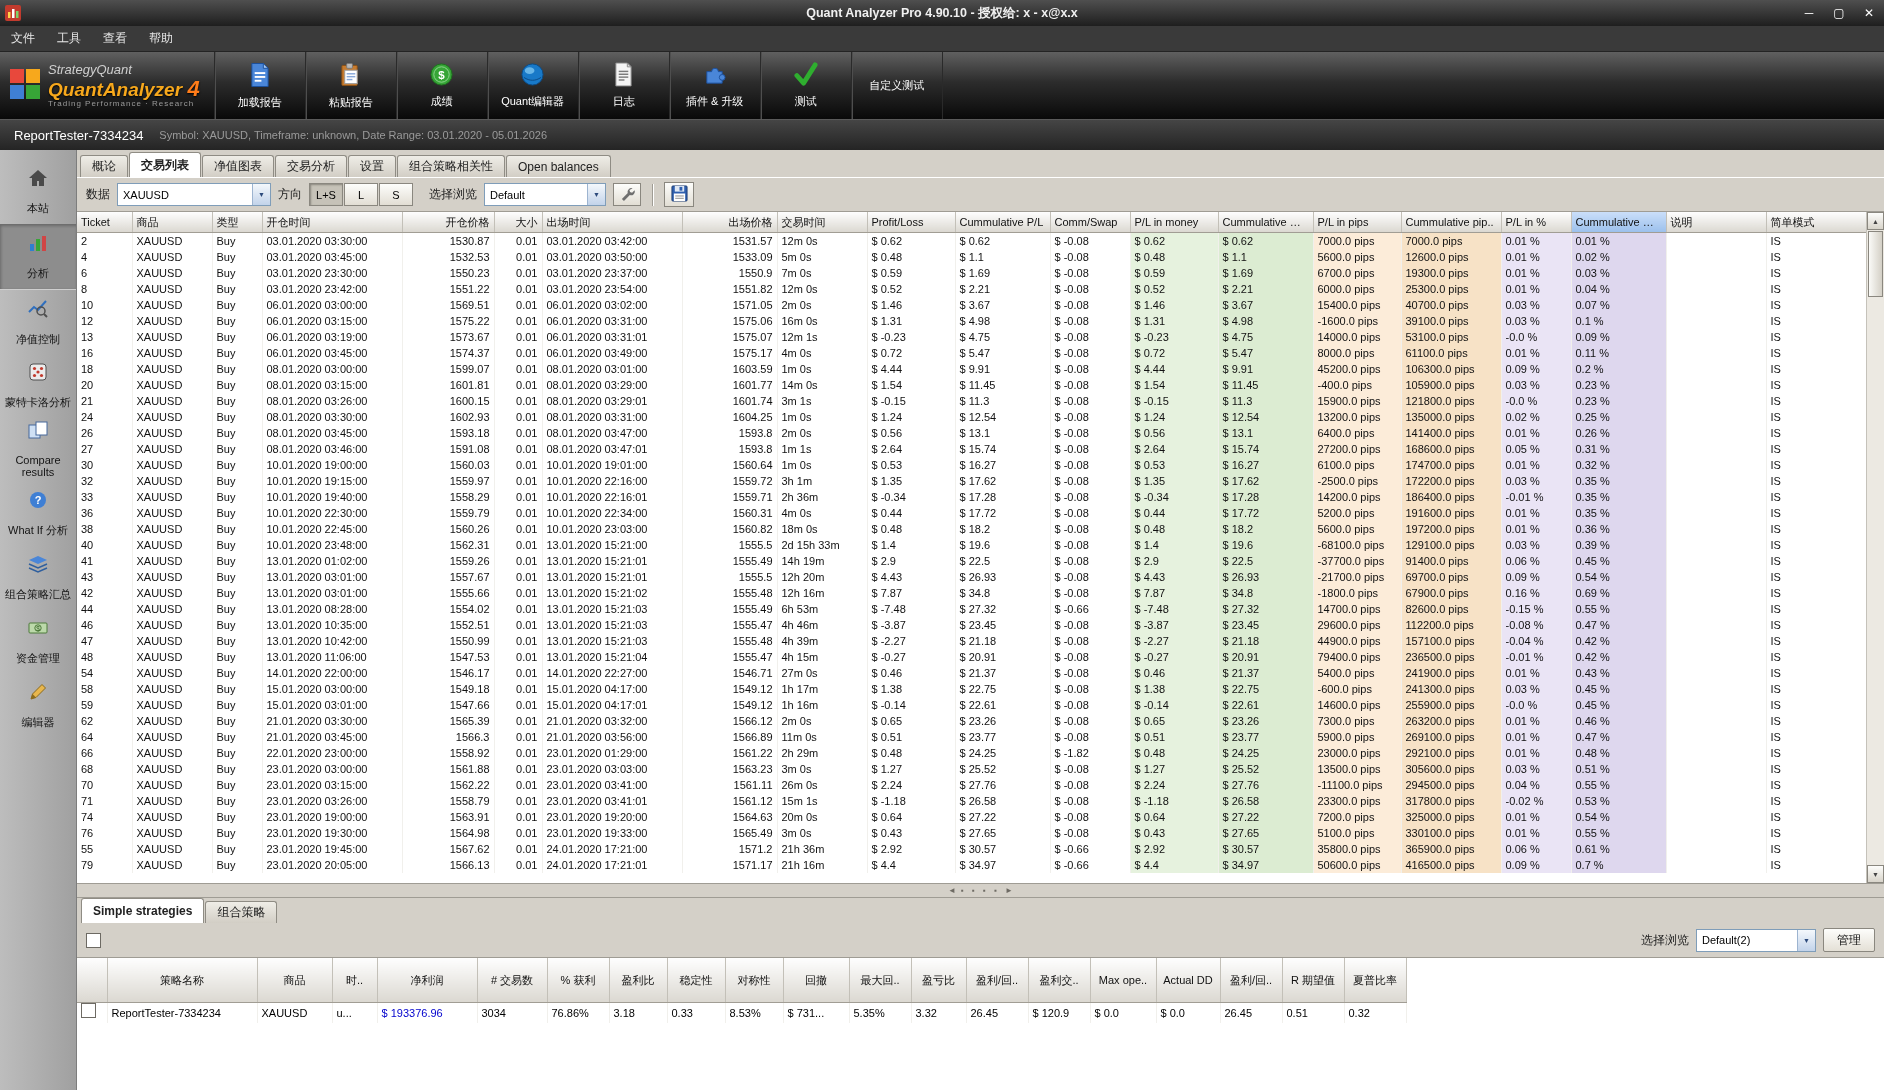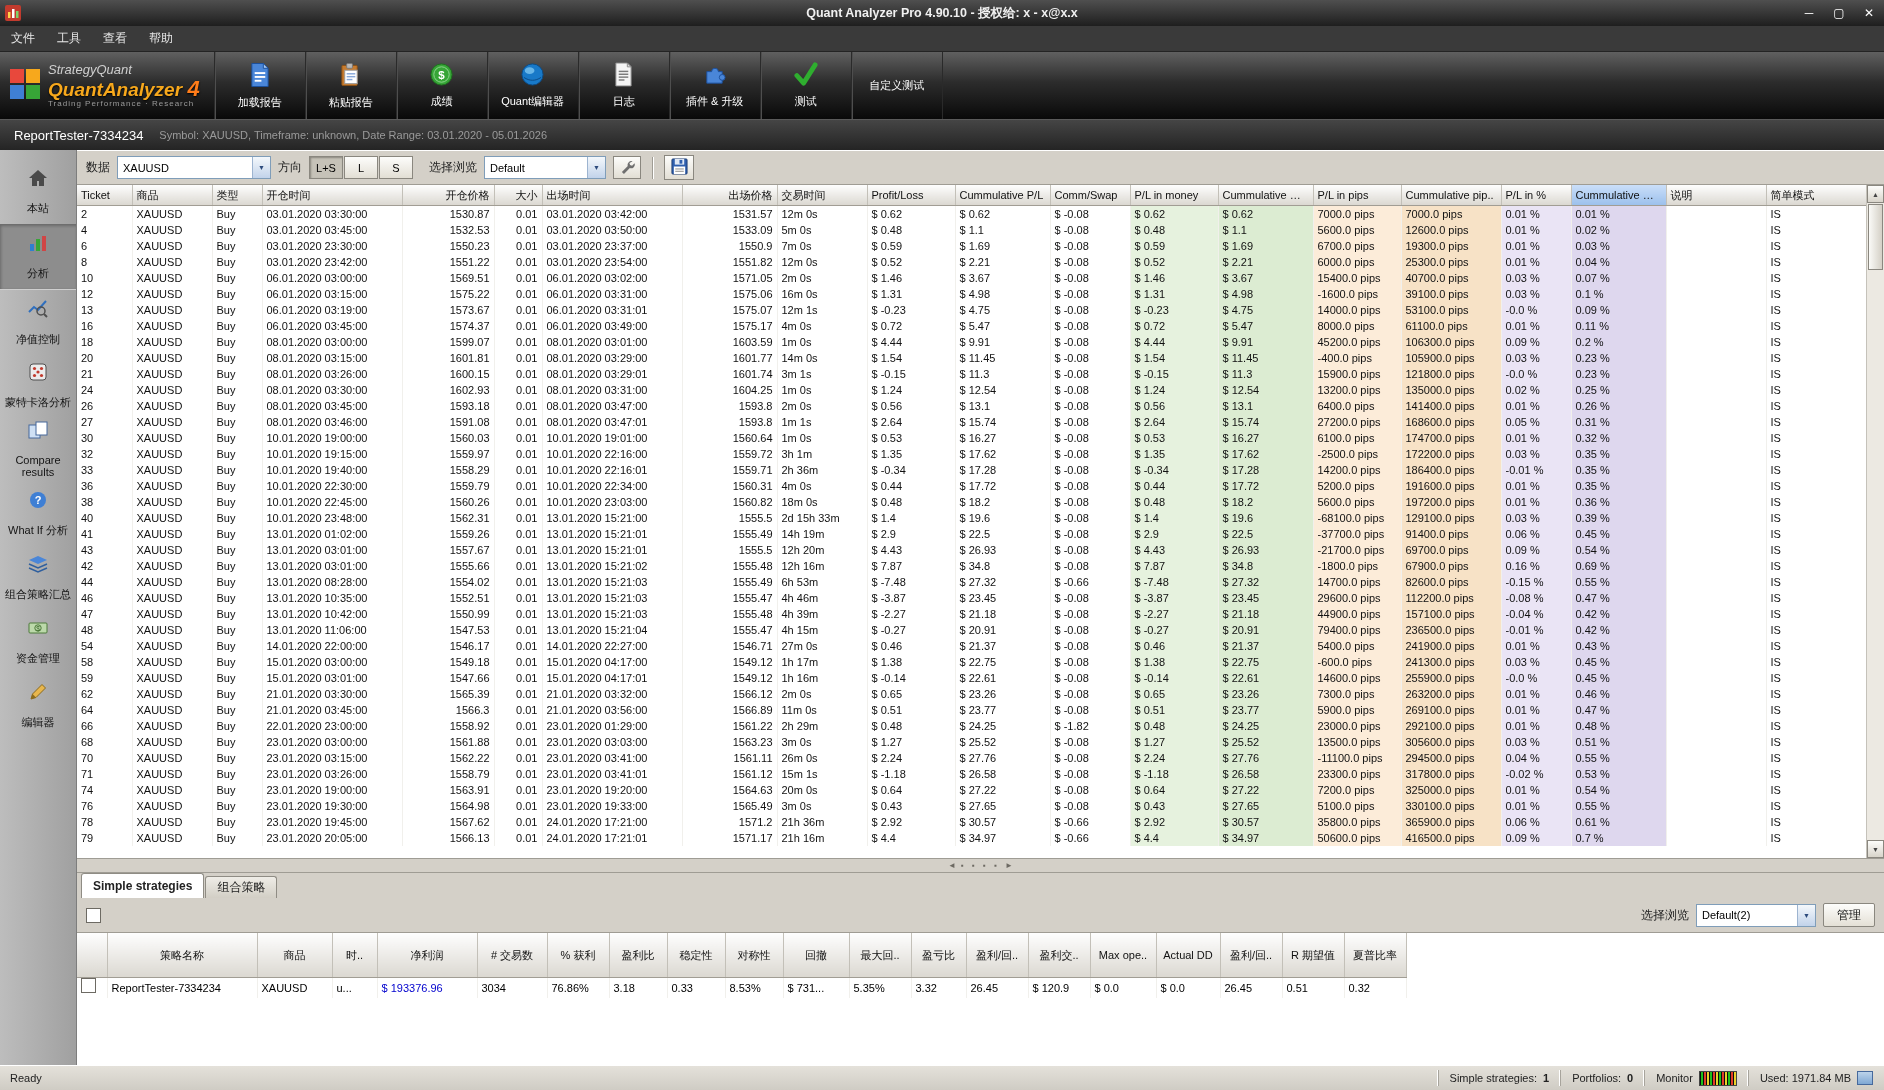--- a/index.html
+++ b/index.html
@@ -299,20 +299,29 @@
           <span><svg width="18" height="18" viewBox="0 0 18 18">
               <path d="M2 16l1.5-5L13 1.5 16.5 5 7 14.5z" fill="#e8b64c" stroke="#8a6a1e"></path>
               <path d="M2 16l5-1.5L3.5 11z" fill="#8a6a1e"></path>
             </svg></span>
           <span>编辑器</span>
         </div>
       </div>
 
     <div class="main">
 
+      <div class="tabstrip">
+          <span class="tab">概论</span>
+          <span class="tab active">交易列表</span>
+          <span class="tab">净值图表</span>
+          <span class="tab">交易分析</span>
+          <span class="tab">设置</span>
+          <span class="tab">组合策略相关性</span>
+          <span class="tab">Open balances</span>
+        </div>
 
       <div class="filterbar">
         <span class="flabel">数据</span>
         <div class="combo" style="width:152px">
           <span class="val">XAUUSD</span>
           <span class="arrow">▼</span>
         </div>
         <span class="flabel">方向</span>
         <span id="dir-buttons"><span class="seg-btn pressed">L+S</span><span class="seg-btn">L</span><span class="seg-btn">S</span></span>
         <span class="flabel" style="margin-left:8px">选择浏览</span>
@@ -1218,21 +1227,21 @@
                   <td class="bg-green pos">$ 0.43</td>
                   <td class="bg-green2">$ 27.65</td>
                   <td class="bg-orange pos">5100.0 pips</td>
                   <td class="bg-orange2">330100.0 pips</td>
                   <td class="bg-purple pos">0.01 %</td>
                   <td class="bg-purple2">0.55 %</td>
                   <td></td>
                   <td>IS</td>
                 </tr>
                 <tr>
-                  <td>78</td>
+                  <td>55</td>
                   <td>XAUUSD</td>
                   <td>Buy</td>
                   <td>23.01.2020 19:45:00</td>
                   <td style="text-align: right;">1567.62</td>
                   <td style="text-align: right;">0.01</td>
                   <td>24.01.2020 17:21:00</td>
                   <td style="text-align: right;">1571.2</td>
                   <td>21h 36m</td>
                   <td class="pos">$ 2.92</td>
                   <td>$ 30.57</td>
@@ -1373,33 +1382,14 @@
                   <td>0.32</td>
                 </tr>
               </tbody>
           </table>
         </div>
       </div>
 
     </div>
   </div>
 
-  <div class="statusbar">
-    <span class="s-left">Ready</span>
-    <span class="s-seg">
-      <span>Simple strategies:</span>
-      <b>1</b>
-    </span>
-    <span class="s-seg">
-      <span>Portfolios:</span>
-      <b>0</b>
-    </span>
-    <span class="s-seg">
-      <span>Monitor</span>
-      <span class="mini-chart"></span>
-    </span>
-    <span class="s-seg">
-      <span>Used: 1971.84 MB</span>
-      <span class="mem-icon"></span>
-    </span>
-  </div>
 
 </div>
 
 </body></html>

